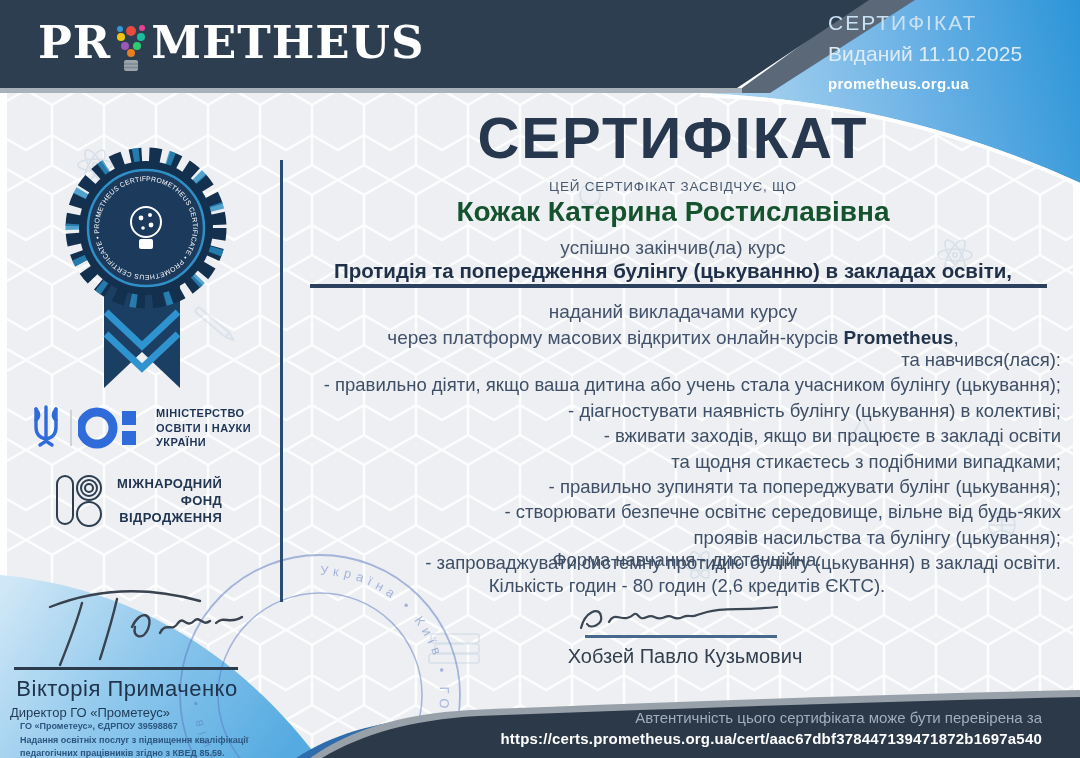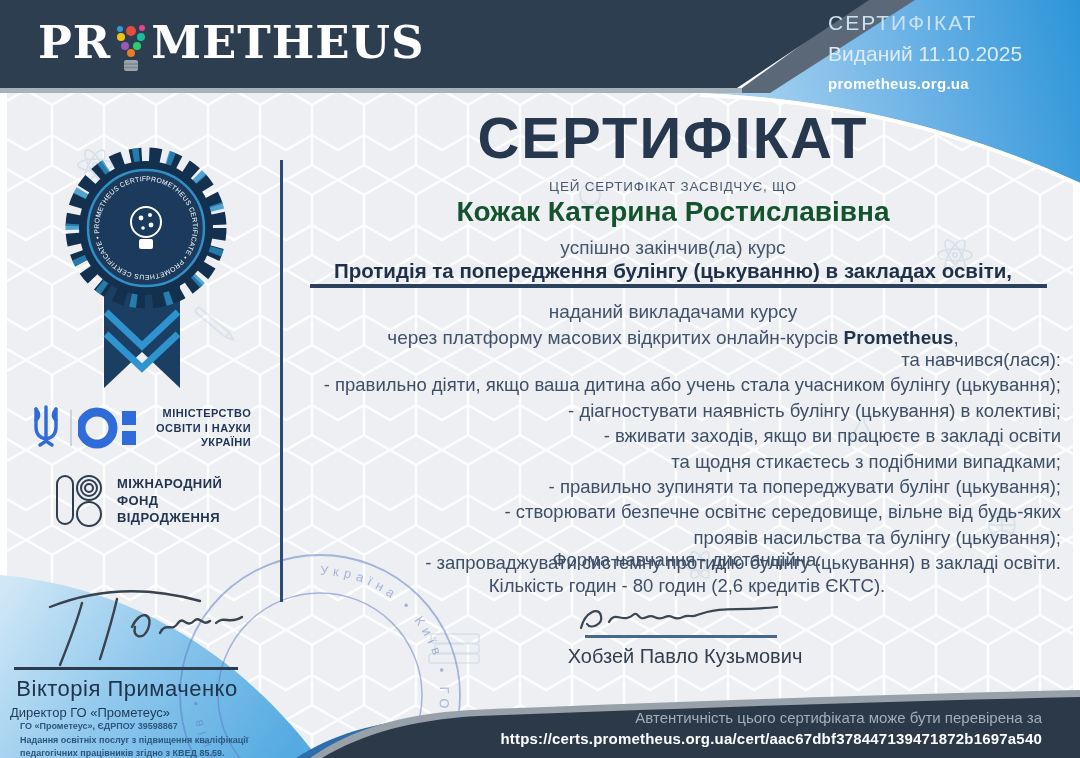--- a/index.html
+++ b/index.html
@@ -30,24 +30,24 @@
   .hr{left:310px;top:284px;width:737px;height:3.5px;background:#2c415e;z-index:5;}
   .provided{top:301px;font-size:19px;color:#42526a;}
   .platform{top:327px;font-size:19px;color:#42526a;}
   .platform b{color:#22334c;}
   .outcomes{left:313px;top:347px;width:748px;font-size:18.5px;line-height:25.4px;
             text-align:right;color:#3e4f66;z-index:5;}
   .formblock{left:313px;top:547px;width:748px;font-size:18.5px;line-height:25.5px;
             text-align:center;color:#3e4f66;z-index:5;}
   .vdivider{left:280px;top:160px;width:3px;height:442px;background:#2b4c72;z-index:4;}
   
-  .mon{left:28px;top:405px;z-index:5;display:flex;align-items:center;text-align:right;}
+  .mon{left:28px;top:405px;z-index:5;display:flex;align-items:center;}
   .mon-text{margin-left:12px;font-size:11px;font-weight:bold;letter-spacing:.5px;
             color:#1d3356;line-height:14.5px;}
-  .irf{left:55px;top:472px;z-index:5;display:flex;align-items:center;}
+  .irf{left:55px;top:472px;z-index:5;display:flex;align-items:center;text-align:right;}
   .irf-text{margin-left:14px;font-size:13px;font-weight:600;letter-spacing:.4px;
             color:#223550;line-height:17px;}
   
   .sig-r-line{left:585px;top:635px;width:192px;height:2.5px;background:#46688c;z-index:5;}
   .sig-r-name{left:545px;top:645px;width:280px;text-align:center;font-size:20px;
               color:#323f4e;z-index:5;}
   .sig-l-line{left:14px;top:667px;width:224px;height:2.5px;background:#2c3c4d;z-index:5;}
   .sig-l-name{left:12px;top:676px;width:230px;text-align:center;font-size:22px;
               color:#20344c;letter-spacing:.5px;z-index:5;}
   .sig-l-role{left:10px;top:705px;width:215px;font-size:13px;

